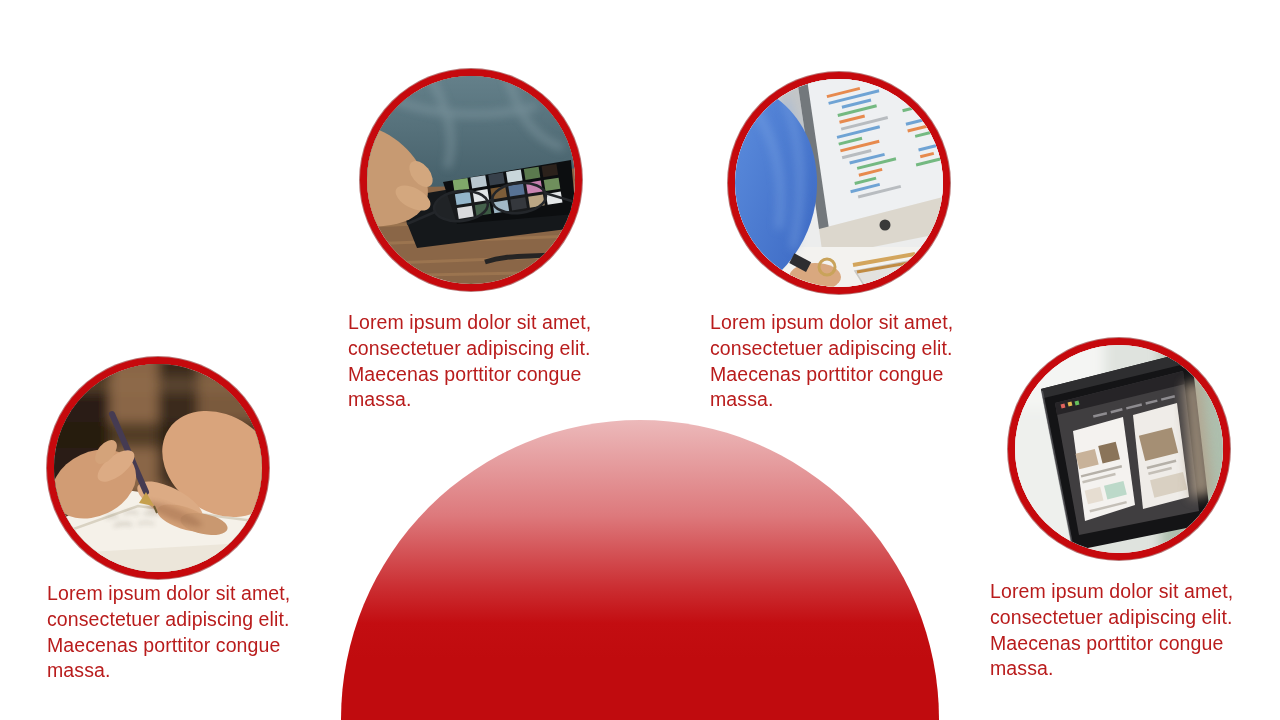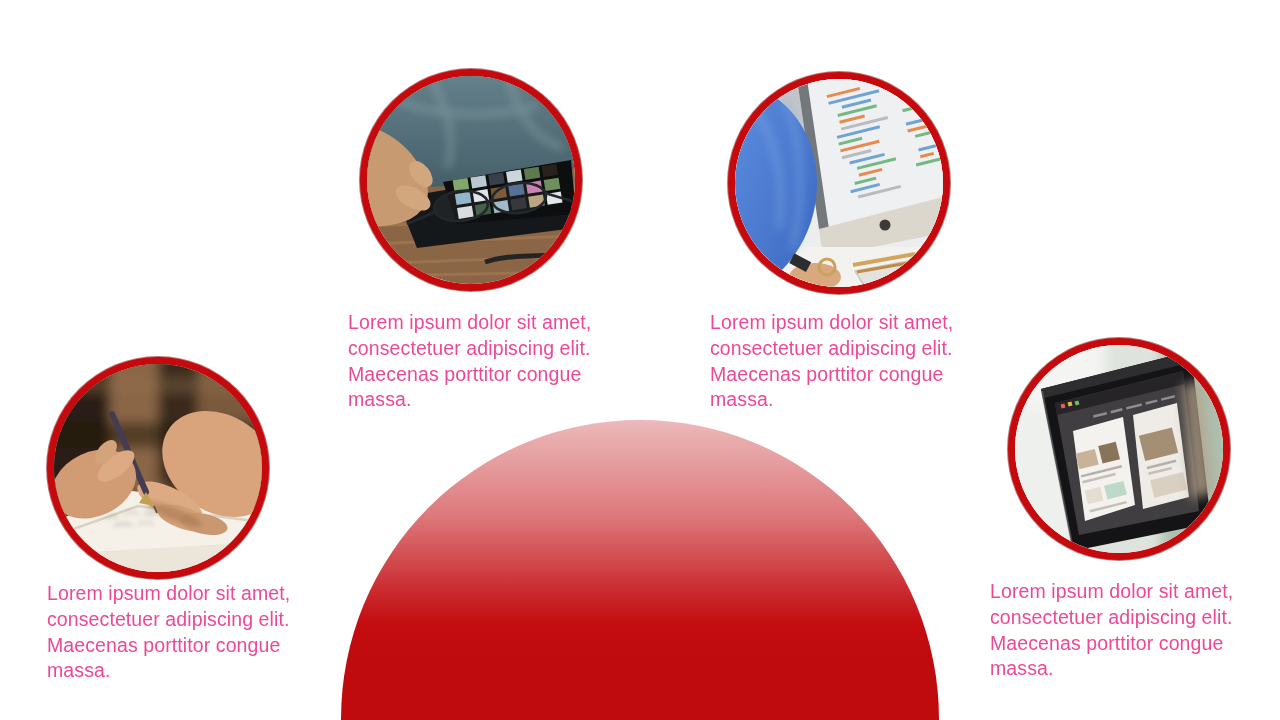--- a/index.html
+++ b/index.html
@@ -16,21 +16,21 @@
     position:absolute;width:222px;height:222px;box-sizing:border-box;
     border:7px solid #c6090d;border-radius:50%;overflow:hidden;background:#fff;
     box-shadow:0 0 0 1px rgba(125,7,8,.55);
   }
   .pic svg{display:block;width:100%;height:100%;}
   .pic-1{left:47px;top:357px;}
   .pic-2{left:360px;top:69px;}
   .pic-3{left:728px;top:72px;}
   .pic-4{left:1008px;top:338px;}
   .caption{
-    position:absolute;width:270px;color:#ec4899;font-size:19.5px;
+    position:absolute;width:270px;color:#b91c1c;font-size:19.5px;
     line-height:25.8px;letter-spacing:.1px;
   }
   .caption-1{left:47px;top:581px;}
   .caption-2{left:348px;top:310px;}
   .caption-3{left:710px;top:310px;}
   .caption-4{left:990px;top:579px;}
 </style>
 </head>
 <body>
 

